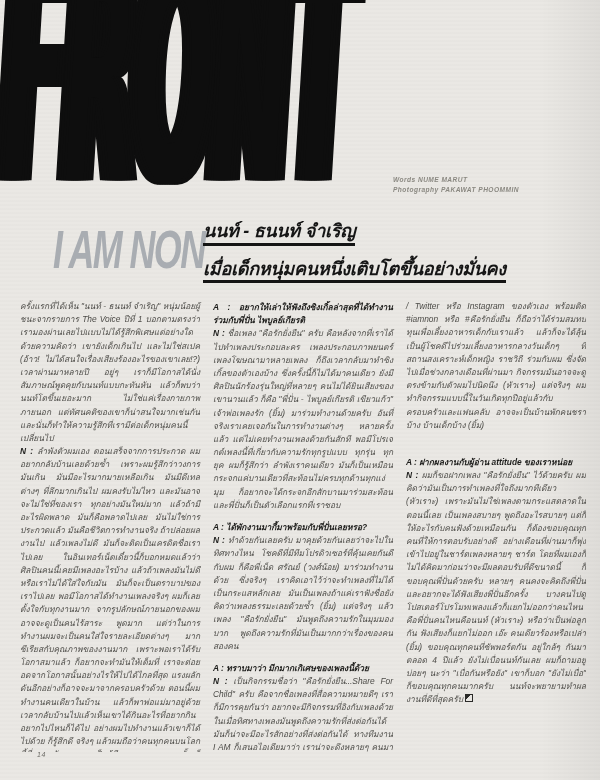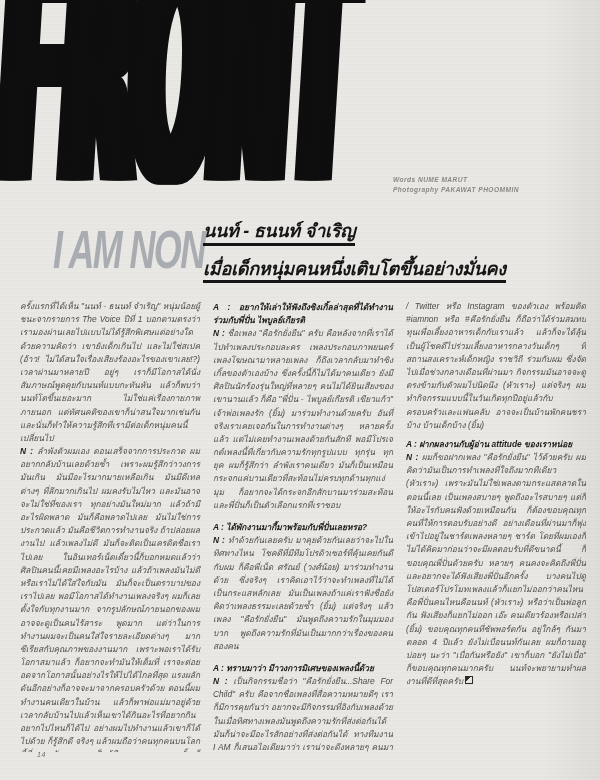--- a/index.html
+++ b/index.html
@@ -45,21 +45,21 @@
     letter-spacing:-0.3px;
   }
   .headline .hl2{margin-top:13px;}
   
   .columns{
     position:absolute;left:20px;top:300px;width:566px;height:452px;
     display:flex;gap:13px;overflow:hidden;
   }
   .col{flex:1 1 0;min-width:0;font-size:8.4px;line-height:1.57;color:#4c4b47;text-align:justify;}
   .col p{margin:0;}
-  .col p.q{font-weight:bold;color:#1d1d1b;margin-top:6px;}
+  .col p.q{font-weight:bold;color:#1d1d1b;margin-top:24px;}
   .col p.a .prefix{font-weight:bold;color:#1d1d1b;}
   .col p.intro + .q, .col p.a + .q{margin-top:9px;}
   .end-mark{
     display:inline-block;width:6px;height:6px;margin-left:2px;
     border:1.3px solid #2a2a28;background:linear-gradient(135deg,#2a2a28 40%,transparent 40%);
     vertical-align:baseline;
   }
   .page-number{
     position:absolute;left:37px;top:751px;
     font-size:7px;color:#6e6d68;letter-spacing:0.5px;
@@ -92,21 +92,21 @@
         <span>ลำพังตัวผมเอง ตอนเสร็จจากการประกวด ผมอยากกลับบ้านเลยด้วยซ้ำ เพราะผมรู้สึกว่าวงการมันเกิน มันมีอะไรมากมายเหลือเกิน มันมีดีเทลต่างๆ ที่ลึกมากเกินไป ผมคงรับไม่ไหว และมันอาจจะไม่ใช่ที่ของเรา ทุกอย่างมันใหม่มาก แล้วถ้ามีอะไรผิดพลาด มันก็คือพลาดไปเลย มันไม่ใช่การประกวดแล้ว มันคือชีวิตการทำงานจริง ถ้าปล่อยผลงานไป แล้วเพลงไม่ดี มันก็จะติดเป็นเครดิตชื่อเราไปเลย ในอินเทอร์เน็ตเดี๋ยวนี้ก็บอกหมดแล้วว่าศิลปินคนนี้เคยมีเพลงอะไรบ้าง แล้วถ้าเพลงมันไม่ดีหรือเราไม่ได้ใส่ใจกับมัน มันก็จะเป็นตราบาปของเราไปเลย พอมีโอกาสได้ทำงานเพลงจริงๆ ผมก็เลยตั้งใจกับทุกงานมาก จากรูปลักษณ์ภายนอกของผม อาจจะดูเป็นคนไร้สาระ พูดมาก แต่ว่าในการทำงานผมจะเป็นคนใส่ใจรายละเอียดต่างๆ มาก ซีเรียสกับคุณภาพของงานมาก เพราะพอเราได้รับโอกาสมาแล้ว ก็อยากจะทำมันให้เต็มที่ เราจะต่อยอดจากโอกาสนั้นอย่างไรให้ไปได้ไกลที่สุด แรงผลักดันอีกอย่างก็อาจจะมาจากครอบครัวด้วย ตอนนี้ผมทำงานคนเดียวในบ้าน แล้วก็พาพ่อแม่มาอยู่ด้วย เวลากลับบ้านไปแล้วเห็นเขาได้กินอะไรที่อยากกิน อยากไปไหนก็ได้ไป อย่างผมไปทำงานแล้วเขาก็ได้ไปด้วย ก็รู้สึกดี จริงๆ แล้วผมถือว่าคนทุกคนบนโลกนี้ที่คอยสนับสนุนผม เป็นผู้มีพระคุณ เพราะฉะนั้น ก็ต้องทำให้เต็มที่กับที่เขาคอยสนับสนุนอยู่</span></p>
     </div>
 
     <div class="col">
       <p class="q" style="margin-top:1px">A : อยากให้เล่าให้ฟังถึงซิงเกิ้ลล่าสุดที่ได้ทำงานร่วมกับพี่ปั่น ไพบูลย์เกียรติ</p>
       <p class="a"><span class="prefix">N :</span>
         <span>ชื่อเพลง "คือรักยั่งยืน" ครับ คือหลังจากที่เราได้ไปทำเพลงประกอบละคร เพลงประกอบภาพยนตร์ เพลงโฆษณามาหลายเพลง ก็ถึงเวลากลับมาทำซิงเกิ้ลของตัวเองบ้าง ซึ่งครั้งนี้ก็ไม่ได้มาคนเดียว ยังมีศิลปินนักร้องรุ่นใหญ่ที่หลายๆ คนไม่ได้ยินเสียงของเขานานแล้ว ก็คือ "พี่ปั่น - ไพบูลย์เกียรติ เขียวแก้ว" เจ้าพ่อเพลงรัก (ยิ้ม) มาร่วมทำงานด้วยครับ อันที่จริงเราเคยเจอกันในการทำงานต่างๆ หลายครั้งแล้ว แต่ไม่เคยทำงานเพลงด้วยกันสักที พอมีโปรเจกต์เพลงนี้ที่เกี่ยวกับความรักทุกรูปแบบ ทุกรุ่น ทุกยุค ผมก็รู้สึกว่า ลำพังเราคนเดียว มันก็เป็นเหมือนกระจกแค่บานเดียวที่สะท้อนไม่ครบทุกด้านทุกแง่มุม ก็อยากจะได้กระจกอีกสักบานมาร่วมสะท้อน และพี่ปั่นก็เป็นตัวเลือกแรกที่เราชอบ</span></p>
       <p class="q">A : ได้พักงานมากี้มาพร้อมกับพี่ปั่นเลยหรอ?</p>
       <p class="a"><span class="prefix">N :</span>
         <span>ทำด้วยกันเลยครับ มาคุยด้วยกันเลยว่าจะไปในทิศทางไหน โชคดีที่มีทีมโปรดิวเซอร์ที่คุ้นเคยกันดีกับผม ก็คือพี่เน็ด ศรัณย์ (วงศ์น้อย) มาร่วมทำงานด้วย ซึ่งจริงๆ เราคิดเอาไว้ว่าจะทำเพลงที่ไม่ได้เป็นกระแสหลักเลย มันเป็นเพลงถ้าแค่เราฟังชื่อยังคิดว่าเพลงธรรมะเลยด้วยซ้ำ (ยิ้ม) แต่จริงๆ แล้วเพลง "คือรักยั่งยืน" มันพูดถึงความรักในมุมมองบวก พูดถึงความรักที่มันเป็นมากกว่าเรื่องของคนสองคน</span></p>
-      <p class="q">A : ทราบมาว่า มีาวงการมิเศษของเพลงนี้ด้วย</p>
+      <p class="q">A : ทราบมาว่า มีกมากเกิเศษของเพลงนี้ด้วย</p>
       <p class="a"><span class="prefix">N :</span>
         <span>เป็นกิจกรรมชื่อว่า "คือรักยั่งยืน...Share For Child" ครับ คือจากชื่อเพลงที่สื่อความหมายดีๆ เราก็มีการคุยกันว่า อยากจะมีกิจกรรมที่อิงกับเพลงด้วย ในเมื่อทิศทางเพลงมันพูดถึงความรักที่ส่งต่อกันได้ มันก็น่าจะมีอะไรสักอย่างที่ส่งต่อกันได้ ทางทีมงาน I AM ก็เสนอไอเดียมาว่า เราน่าจะดึงหลายๆ คนมาร่วมกิจกรรมด้วยกัน อย่างแฟนเพลง หรือศิลปินคนอื่นๆ ในค่าย ก็กลายมาเป็นกิจกรรม "คือรักยั่งยืน...Share For Child" ที่ชวนให้ทุกคนแชร์ MV จากใน YouTube ไปยัง Facebook</span></p>
     </div>
 
     <div class="col">
       <p>/ Twitter หรือ Instagram ของตัวเอง พร้อมติด #iamnon หรือ #คือรักยั่งยืน ก็ถือว่าได้ร่วมสมทบทุนเพื่อเลี้ยงอาหารเด็กกับเราแล้ว แล้วก็จะได้ลุ้นเป็นผู้โชคดีไปร่วมเลี้ยงอาหารกลางวันเด็กๆ ที่สถานสงเคราะห์เด็กหญิง ราชวิถี ร่วมกับผม ซึ่งจัดไปเมื่อช่วงกลางเดือนที่ผ่านมา กิจกรรมมันอาจจะดูตรงข้ามกับตัวผมไปนิดนึง (หัวเราะ) แต่จริงๆ ผมทำกิจกรรมแบบนี้ในวันเกิดทุกปีอยู่แล้วกับครอบครัวและแฟนคลับ อาจจะเป็นบ้านพักคนชราบ้าง บ้านเด็กบ้าง (ยิ้ม)</p>
       <p class="q">A : ฝากผลงานกับผู้อ่าน attitude ของเราหน่อย</p>
       <p class="a"><span class="prefix">N :</span>
         <span>ผมก็ขอฝากเพลง "คือรักยั่งยืน" ไว้ด้วยครับ ผมคิดว่ามันเป็นการทำเพลงที่ใจถึงมากทีเดียว (หัวเราะ) เพราะมันไม่ใช่เพลงตามกระแสตลาดในตอนนี้เลย เป็นเพลงสบายๆ พูดถึงอะไรสบายๆ แต่ก็ให้อะไรกับคนฟังด้วยเหมือนกัน ก็ต้องขอบคุณทุกคนที่ให้การตอบรับอย่างดี อย่างเดือนที่ผ่านมาก็พุ่งเข้าไปอยู่ในชาร์ตเพลงหลายๆ ชาร์ต โดยที่ผมเองก็ไม่ได้คิดมาก่อนว่าจะมีผลตอบรับที่ดีขนาดนี้ ก็ขอบคุณพี่ปั่นด้วยครับ หลายๆ คนคงจะคิดถึงพี่ปั่น และอยากจะได้ฟังเสียงพี่ปั่นอีกครั้ง บางคนไปดูโปสเตอร์โปรโมทเพลงแล้วก็แยกไม่ออกว่าคนไหนคือพี่ปั่นคนไหนคือนนท์ (หัวเราะ) หรือว่าเป็นพ่อลูกกัน ฟังเสียงก็แยกไม่ออก เอ๊ะ คนเดียวร้องหรือเปล่า (ยิ้ม) ขอบคุณทุกคนที่ซัพพอร์ตกัน อยู่ใกล้ๆ กันมาตลอด 4 ปีแล้ว ยังไม่เบื่อนนท์กันเลย ผมก็ถามอยู่บ่อยๆ นะว่า "เบื่อกันหรือยัง" เขาก็บอก "ยังไม่เบื่อ" ก็ขอบคุณทุกคนมากครับ นนท์จะพยายามทำผลงานที่ดีที่สุดครับ</span><span class="end-mark"></span></p>
     </div>

